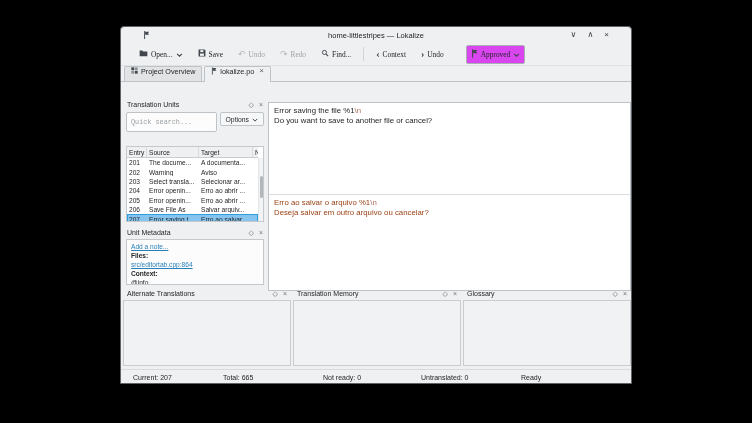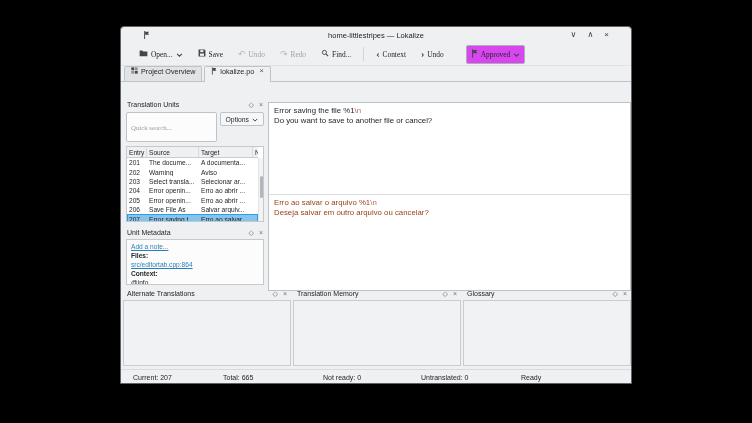--- a/index.html
+++ b/index.html
@@ -38,21 +38,21 @@
   .tab-close { font-size:8px; color:#5c6166; margin-left:2px; line-height:7px; }
 
   
   .content { position:absolute; left:0; top:71px; width:512px; height:189px; }
   .left-col { position:absolute; left:2px; top:0; width:144px; height:189px; }
   .dock-header { height:13px; display:flex; align-items:center; font-size:7px; padding:0 4px; color:#232629; }
   .dock-icons { margin-left:auto; display:flex; gap:5px; color:#70757a; font-size:7px; line-height:7px; }
 
   .dock-tu { position:absolute; left:0; top:0; width:144px; height:126px; }
   .search-row { display:flex; gap:3px; padding:1px 3px 3px 3px; }
-  .search-input { flex:1; min-width:0; height:30px; font-size:6.8px; padding:0 4px; border:1px solid #bdc3c7; border-radius:2px; background:#fcfcfc; font-family:Liberation Serif, serif; color:#232629; }
+  .search-input { flex:1; min-width:0; height:20px; font-size:6.8px; padding:0 4px; border:1px solid #bdc3c7; border-radius:2px; background:#fcfcfc; font-family:Liberation Mono, monospace; color:#232629; }
   .search-input::placeholder { color:#9aa0a5; }
   .options-btn { height:14px; display:flex; align-items:center; gap:3px; font-size:6.8px; padding:0 5px; border:1px solid #bdc3c7; border-radius:2px; background:#f6f7f8; }
 
   .tu-table { position:absolute; left:3px; right:3px; top:48px; bottom:2px; border:1px solid #c5c9cc; background:#fff; overflow:hidden; }
   .thead { display:flex; height:11px; background:#eff0f1; border-bottom:1px solid #c9cdd0; font-size:6.6px; margin-right:5px; }
   .th { display:flex; align-items:center; gap:1px; padding:0 2px; border-right:1px solid #d8dbdd; overflow:hidden; white-space:nowrap; }
   .th-id { width:20px; } .th-src { width:52px; } .th-tgt { width:54px; } .th-n { flex:1; border-right:none; }
   .sort-caret { font-size:5px; color:#55595d; }
   .tbody { margin-right:5px; }
   .trow { display:flex; height:9.4px; align-items:center; font-size:6.6px; }

